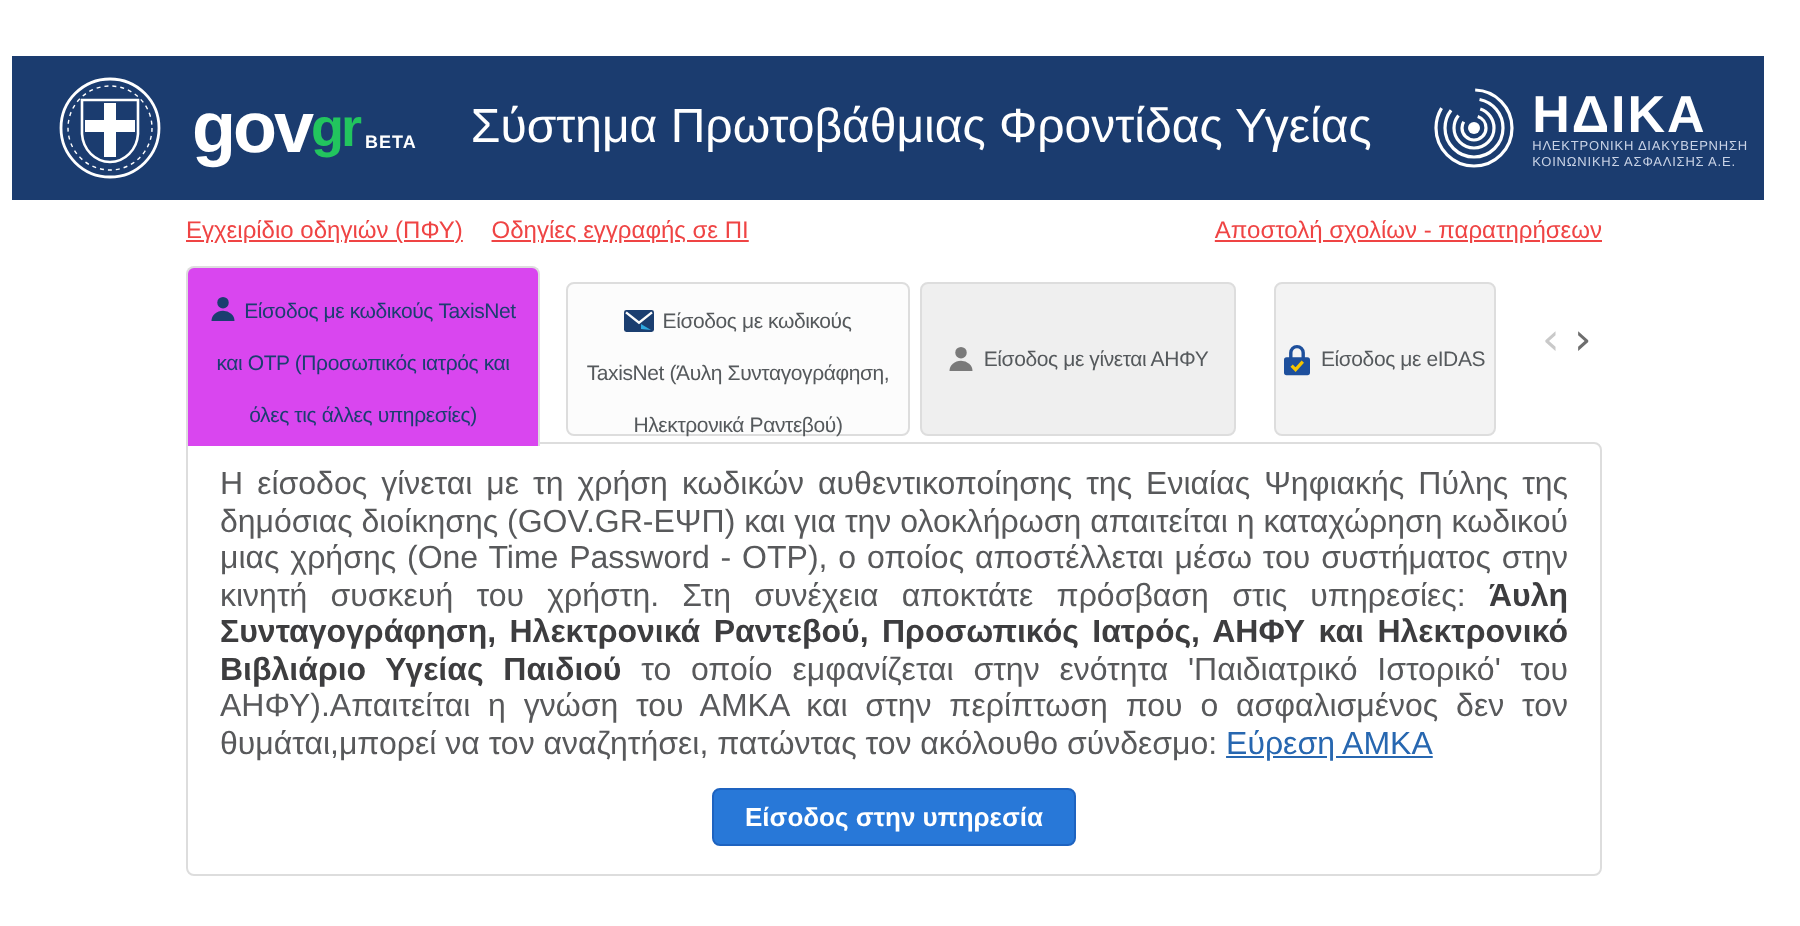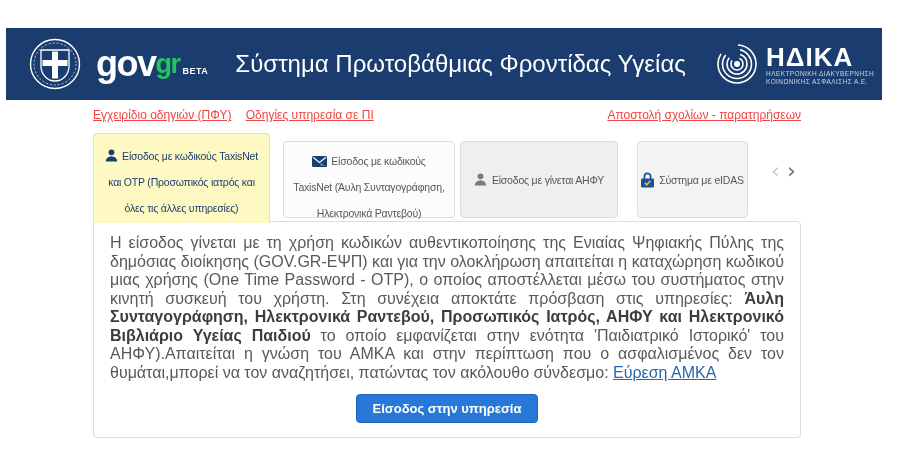--- a/index.html
+++ b/index.html
@@ -21,21 +21,21 @@
 
   
   .links{position:absolute;left:93px;top:108px;width:708px;font-size:12px;}
   .links a{color:#ef4444;text-decoration:underline;margin-right:11px;}
   .links a.right{position:absolute;right:0;margin:0;}
 
   
   .tab{position:absolute;box-sizing:border-box;border:1px solid #ddd;border-radius:4px;
        text-align:center;font-size:10.5px;letter-spacing:-0.2px;color:#55595c;cursor:pointer;}
   .tab .lbl{white-space:pre-line;line-height:26px;}
-  .tab-1{left:93px;top:133px;width:177px;height:90px;background:#fef9c3;color:#1b3e70;
+  .tab-1{left:93px;top:133px;width:177px;height:90px;background:#d946ef;color:#1b3e70;
          border-bottom:none;border-radius:4px 4px 0 0;z-index:3;padding:9px 4px 0;}
   .tab-2{left:283px;top:141px;width:172px;height:77px;background:#fcfcfc;padding:6px 4px 0;}
   .tab-3{left:460px;top:141px;width:158px;height:77px;background:#efefef;
          display:flex;align-items:center;justify-content:center;gap:5px;}
   .tab-4{left:637px;top:141px;width:111px;height:77px;background:#f3f3f3;
          display:flex;align-items:center;justify-content:center;gap:5px;}
   .ticon{display:inline-block;vertical-align:-2px;margin-right:4px;}
   .arrow{position:absolute;top:160px;font-size:22px;line-height:22px;cursor:pointer;
          font-family:"DejaVu Sans",sans-serif;}
   .arrow.prev{left:771px;color:#c9c9c9;}
@@ -84,21 +84,21 @@
       <div>
         <div class="org-name">ΗΔΙΚΑ</div>
         <div class="org-sub">ΗΛΕΚΤΡΟΝΙΚΗ ΔΙΑΚΥΒΕΡΝΗΣΗ</div>
         <div class="org-sub">ΚΟΙΝΩΝΙΚΗΣ ΑΣΦΑΛΙΣΗΣ Α.Ε.</div>
       </div>
     </div>
   </div>
 
   <div class="links">
     <a href="#">Εγχειρίδιο οδηγιών (ΠΦΥ)</a>
-    <a href="#">Οδηγίες υπηρεσία σε ΠΙ</a>
+    <a href="#">Οδηγίες εγγραφής σε ΠΙ</a>
     <a href="#" class="right">Αποστολή σχολίων - παρατηρήσεων</a>
   </div>
 
   <div class="tab tab-1">
     <svg class="ticon" width="13" height="13" viewBox="0 0 14 14">
       <circle cx="7" cy="3.6" r="3.1" fill="#1b3e70"></circle>
       <path d="M0.8,13.5 a6.2,5.6 0 0 1 12.4,0 z" fill="#1b3e70"></path>
     </svg><span class="lbl">Είσοδος με κωδικούς TaxisNet
 και OTP (Προσωπικός ιατρός και
 όλες τις άλλες υπηρεσίες)</span>
@@ -121,21 +121,21 @@
     </svg>
       <span class="lbl">Είσοδος με γίνεται ΑΗΦΥ</span>
   </div>
 
   <div class="tab tab-4">
     <svg width="13" height="16" viewBox="0 0 13 16">
       <path d="M3.4,7 V4.4 a3.1,3.1 0 0 1 6.2,0 V7" fill="none" stroke="#1d4f9c" stroke-width="1.7"></path>
       <rect y="6.6" width="13" height="9" rx="1.3" fill="#1d4f9c"></rect>
       <polyline points="3.8,10.8 5.8,12.8 9.4,8.8" fill="none" stroke="#f4c400" stroke-width="1.6"></polyline>
     </svg>
-      <span class="lbl">Σύστημα με eIDAS</span>
+      <span class="lbl">Είσοδος με eIDAS</span>
   </div>
 
   <span class="arrow prev">‹</span>
   <span class="arrow next">›</span>
 
   <div class="panel">
     <p><span class="seg-normal">Η είσοδος γίνεται με τη χρήση κωδικών αυθεντικοποίησης της Ενιαίας Ψηφιακής Πύλης της δημόσιας διοίκησης (GOV.GR-ΕΨΠ) και για την ολοκλήρωση απαιτείται η καταχώρηση κωδικού μιας χρήσης (One Time Password - OTP), ο οποίος αποστέλλεται μέσω του συστήματος στην κινητή συσκευή του χρήστη. Στη συνέχεια αποκτάτε πρόσβαση στις υπηρεσίες: </span><span class="seg-bold">Άυλη Συνταγογράφηση, Ηλεκτρονικά Ραντεβού, Προσωπικός Ιατρός, ΑΗΦΥ και Ηλεκτρονικό Βιβλιάριο Υγείας Παιδιού</span><span class="seg-normal"> το οποίο εμφανίζεται στην ενότητα 'Παιδιατρικό Ιστορικό' του ΑΗΦΥ).Απαιτείται η γνώση του ΑΜΚΑ και στην περίπτωση που ο ασφαλισμένος δεν τον θυμάται,μπορεί να τον αναζητήσει, πατώντας τον ακόλουθο σύνδεσμο: </span><a href="#" class="seg-link">Εύρεση ΑΜΚΑ</a></p>
     <button class="login-btn">Είσοδος στην υπηρεσία</button>
   </div>
 

